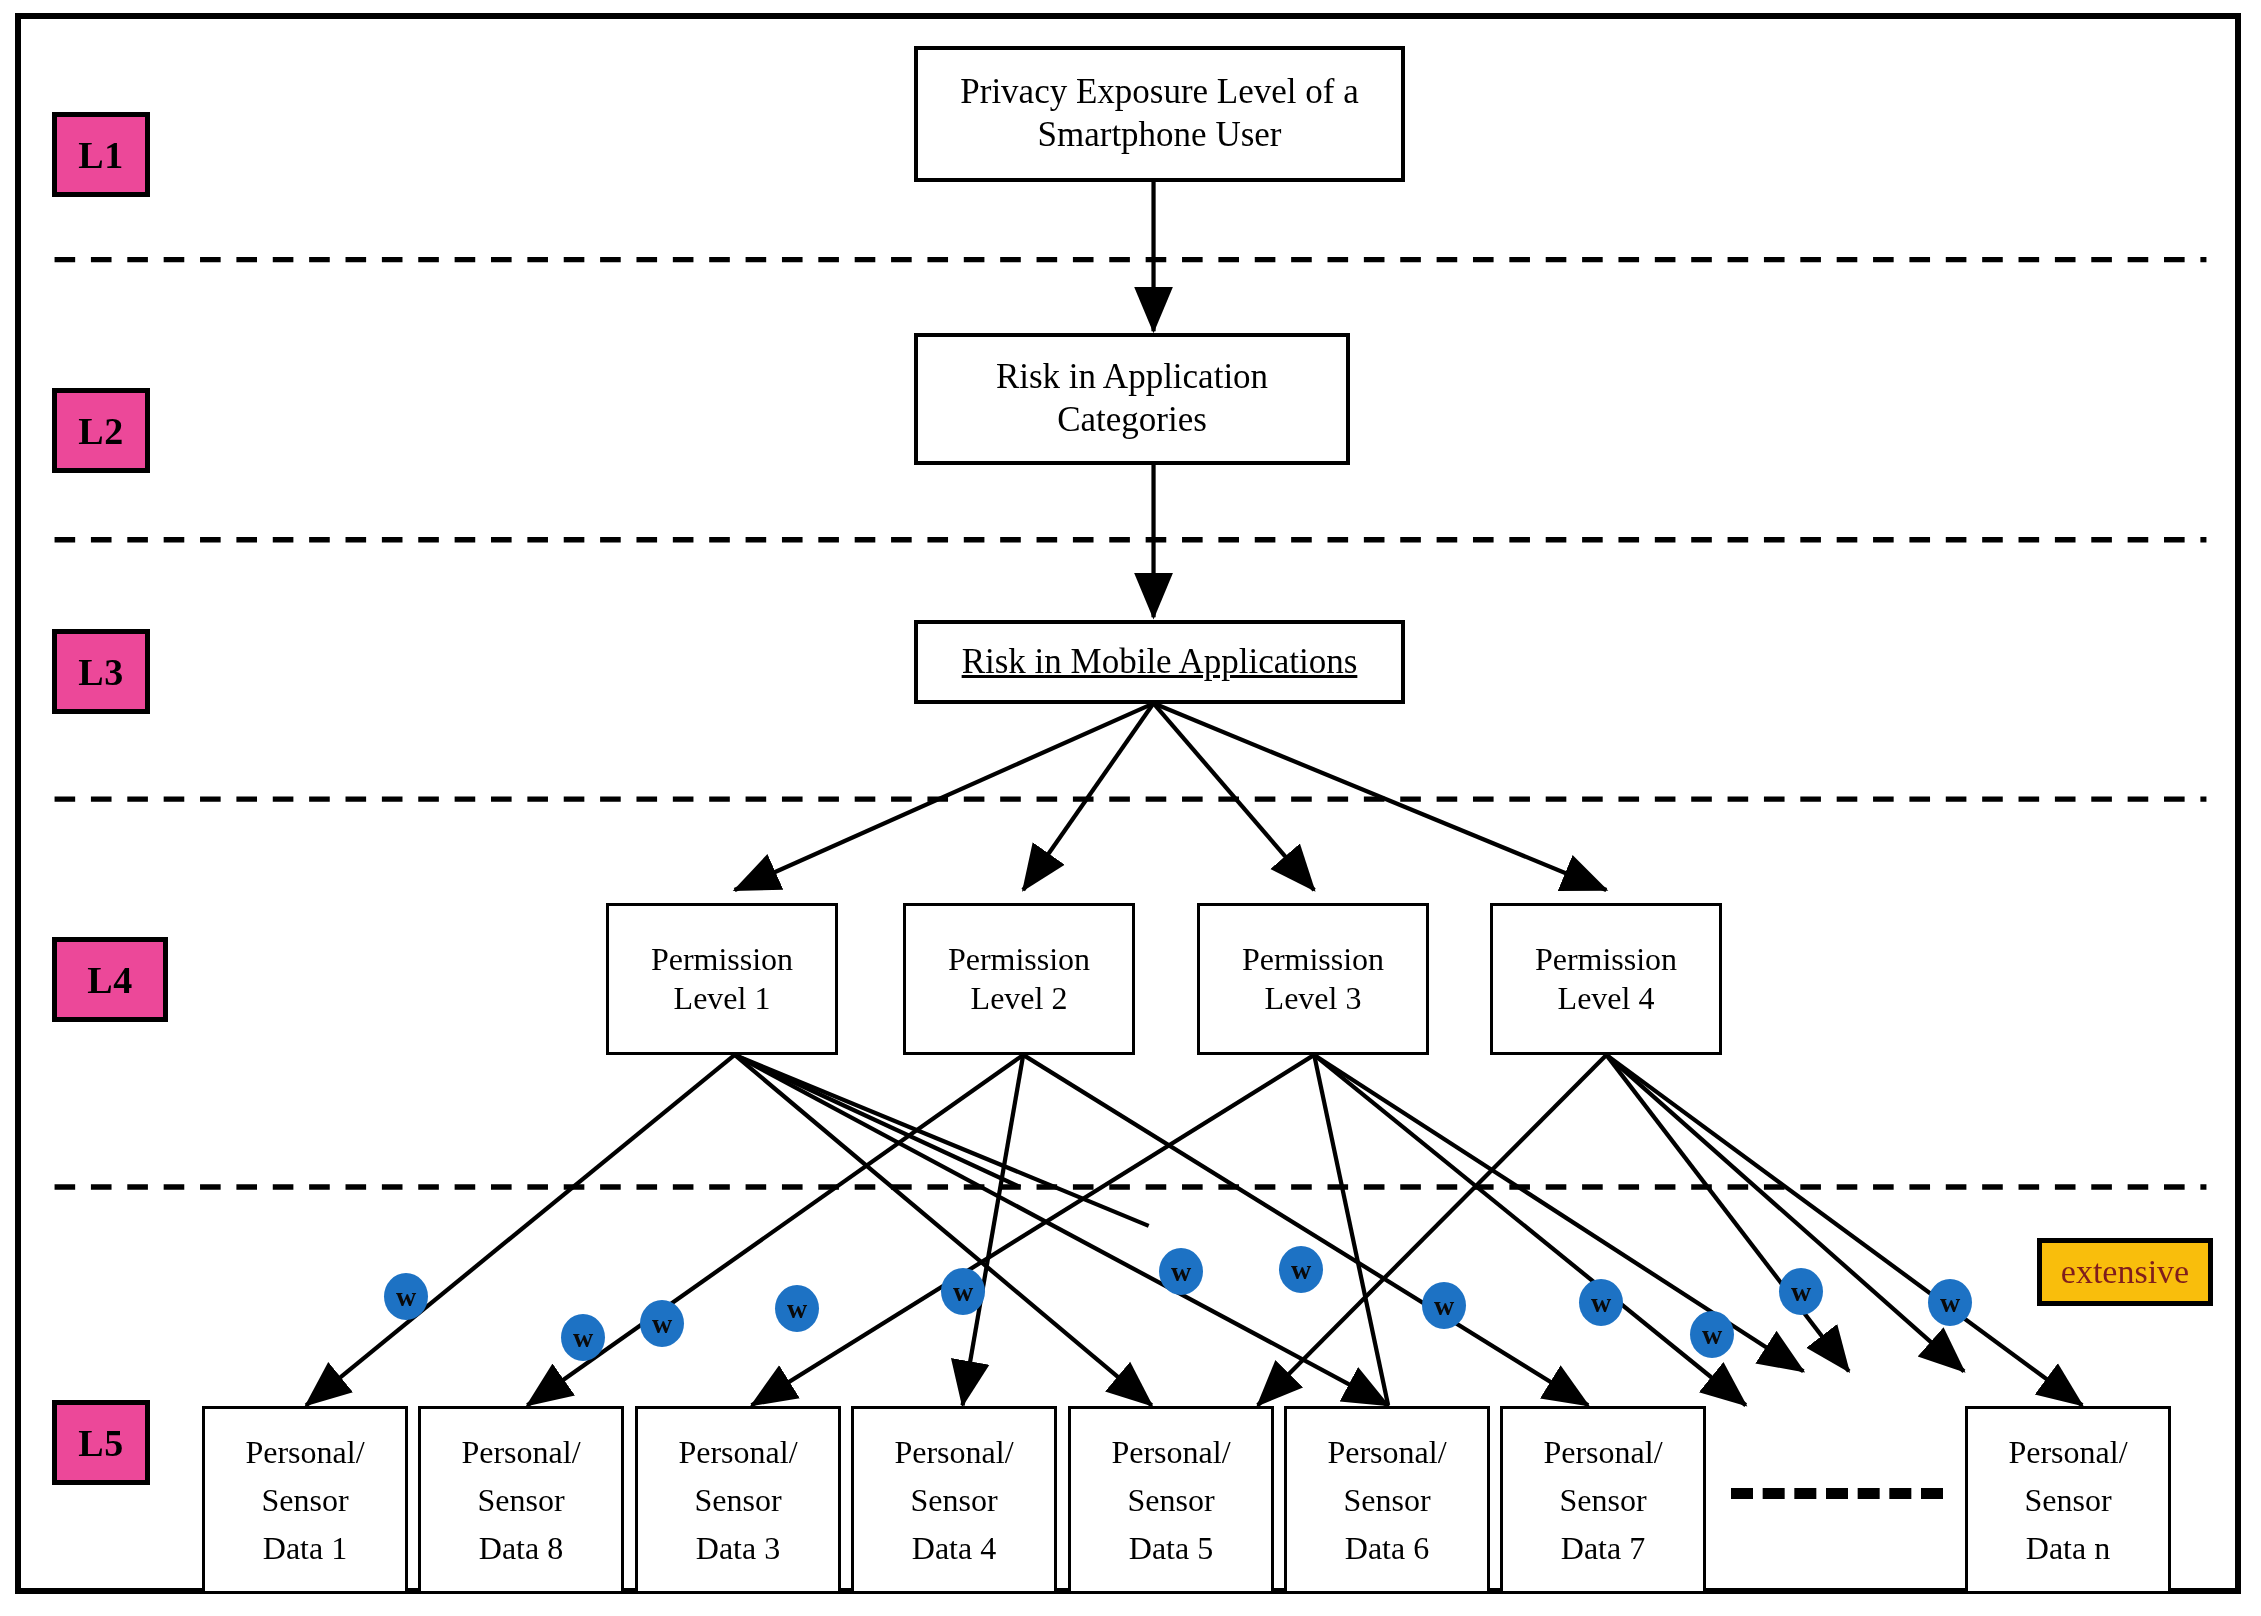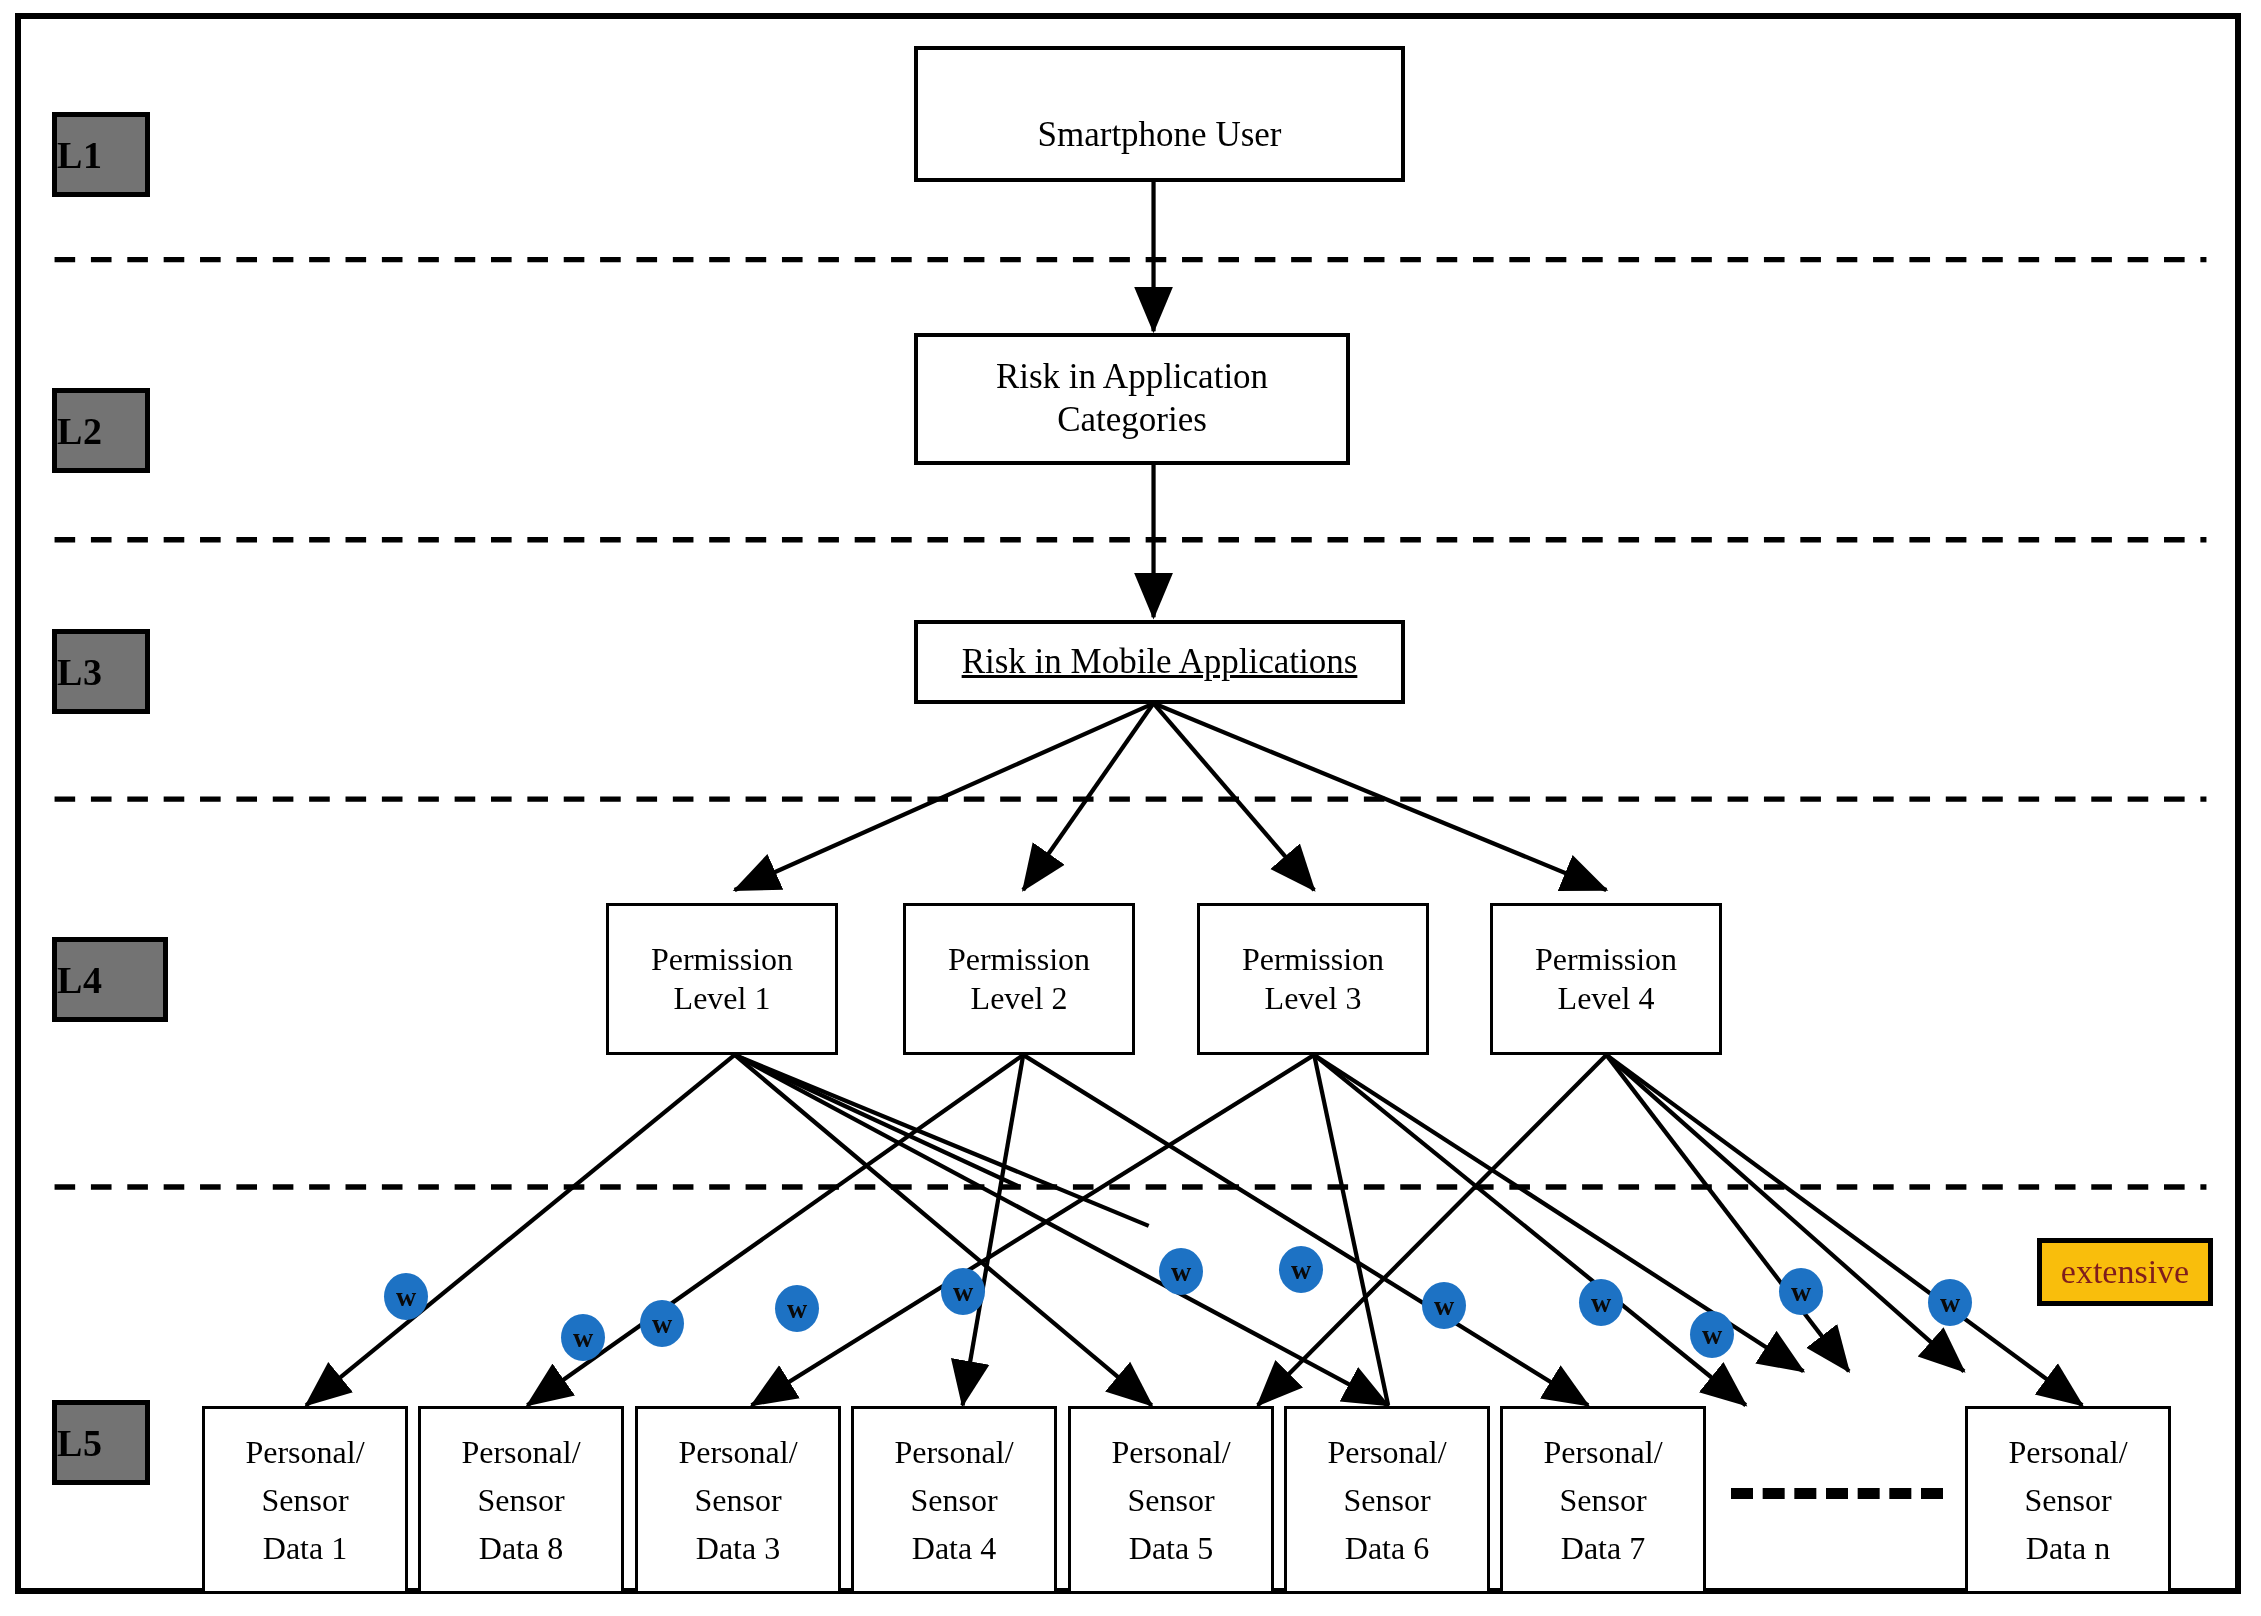--- a/index.html
+++ b/index.html
@@ -2,22 +2,22 @@
 <html style="font-size:9.7px"><head>
 <meta charset="utf-8">
 <style>
   html,body{margin:0;padding:0;background:#ffffff;}
   body{font-family:"Liberation Serif","DejaVu Serif",serif;}
   #stage{position:relative;width:2261px;height:1617px;background:#fff;overflow:hidden;}
   #frame{position:absolute;left:15px;top:13.3px;width:2226px;height:1581px;border:6.7px solid #000;box-sizing:border-box;background:#fff;}
   svg#wires{position:absolute;left:0;top:0;width:2261px;height:1617px;pointer-events:none;}
 
   .lvl-badge{
-    position:absolute;background:#737373;border:5.5px solid #000;box-sizing:border-box;
-    display:flex;align-items:center;
+    position:absolute;background:#ec4899;border:5.5px solid #000;box-sizing:border-box;
+    display:flex;align-items:center;justify-content:center;
     font-weight:bold;font-size:38px;color:#000;letter-spacing:0.6px;
   }
   .node{
     position:absolute;background:#fff;border:3.6px solid #000;box-sizing:border-box;
     display:flex;align-items:center;justify-content:center;text-align:center;
     font-size:35px;line-height:1.22;color:#000;padding:2.4px 4.8px;
   }
   .node.thick{border-width:4.2px;}
   .node .txt{display:block;width:100%;}
   .node.small{font-size:32px;}
@@ -105,21 +105,21 @@
   </div>
   <div class="lvl-badge" style="left:52px;top:937px;width:116px;height:85px;">
     <span>L4</span>
   </div>
   <div class="lvl-badge" style="left:52px;top:1400px;width:98px;height:85px;">
     <span>L5</span>
   </div>
 
   <div class="node thick" style="left:914px;top:46px;width:491px;height:136px;">
     <span class="txt">
-      <br>
+      <span>Privacy Exposure Level of a</span><br>
       <span>Smartphone User</span>
     </span>
   </div>
 
   <div class="node thick" style="left:914px;top:333px;width:436px;height:132px;">
     <span class="txt">
       <span>Risk in Application</span><br>
       <span>Categories</span>
     </span>
   </div>

